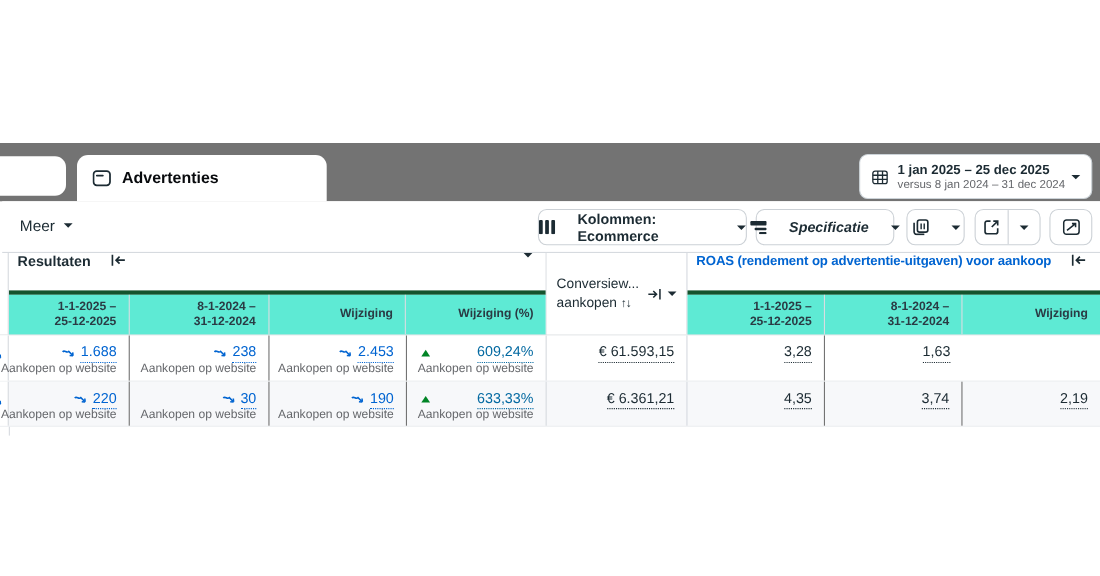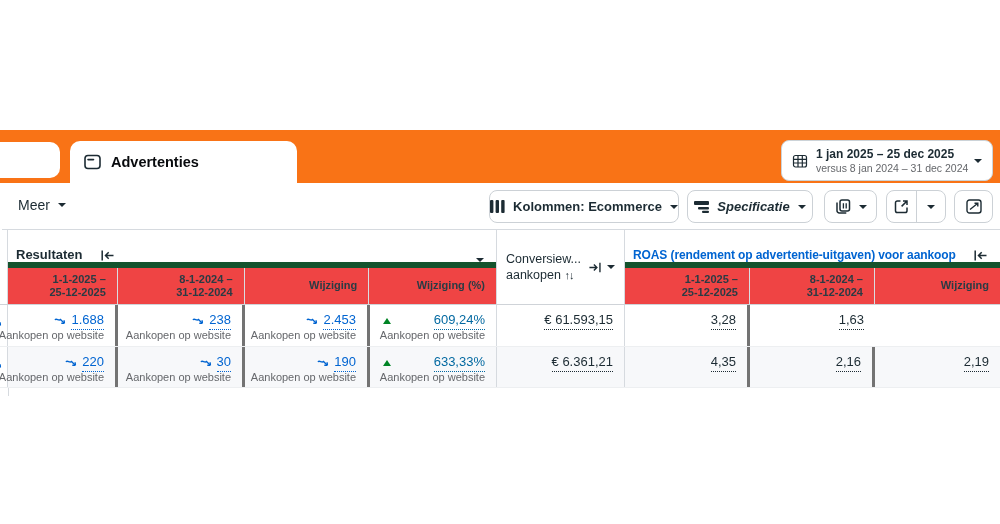--- a/index.html
+++ b/index.html
@@ -7,76 +7,76 @@
   body {
     background:#ffffff;
     font-family:"Liberation Sans","DejaVu Sans",sans-serif;
     color:#1c2b33;
     position:relative;
     overflow:hidden;
   }
   svg { display:block; }
 
   
-  .tabbar { position:absolute; top:130px; left:0; width:1000px; height:53px; background:#f97316; }
+  .tabbar { position:absolute; top:130px; left:0; width:1000px; height:53px; background:#737373; }
   .tab-partial { position:absolute; left:-26px; top:12px; width:86px; height:36px; background:#ffffff; border-radius:10px; }
   .tab-active { position:absolute; left:70px; top:11px; width:227px; height:42px; background:#ffffff;
     border-radius:10px 10px 0 0; display:flex; align-items:center; padding:0 14px; gap:10px; }
   .tab-label { font-size:14.5px; font-weight:bold; color:#080a0d; }
   .datebox { position:absolute; left:781px; top:10px; width:212px; height:41px; background:#ffffff;
     border:1px solid #ccd3d8; border-radius:8px; display:flex; align-items:center; padding:0 10px 0 10px; gap:8px; }
   .datebox .texts { flex:1; min-width:0; }
   .date-primary { font-size:12px; font-weight:bold; line-height:15px; white-space:nowrap; }
   .date-secondary { font-size:10.5px; color:#65676b; line-height:13px; white-space:nowrap; }
 
   .caret { width:0; height:0; border-left:4px solid transparent; border-right:4px solid transparent;
     border-top:4.5px solid #1c2b33; flex:none; }
 
   
   .toolbar { position:absolute; top:183px; left:2px; width:1000px; height:47px; background:#ffffff; border-bottom:1px solid #d6dadf; }
   .meer { position:absolute; left:16px; top:14px; display:flex; align-items:center; gap:8px;
     font-size:14px; font-weight:500; cursor:pointer; }
   .btn { position:absolute; top:7px; height:33px; border:1px solid #ccd1d6; border-radius:8px; background:#ffffff;
-    display:flex; align-items:center; justify-content:center; gap:8px; font-size:13px; font-weight:600; color:#1c2b33; cursor:pointer; }
+    display:flex; align-items:center; justify-content:center; gap:20px; font-size:13px; font-weight:600; color:#1c2b33; cursor:pointer; }
   .btn-kolommen { left:487px; width:190px; }
   .btn-spec { left:685px; width:126px;font-style:italic; }
   .btn-dup { left:822px; width:53px; }
   .btn-export { left:884px; width:60px; gap:0; padding:0; }
   .btn-export .half { flex:1; height:100%; display:flex; align-items:center; justify-content:center; }
   .btn-export .half + .half { border-left:1px solid #ccd1d6; }
   .btn-chart { left:952px; width:39px; }
 
   
   .table { position:absolute; top:230px; left:0; width:1000px; }
   .hdr { display:flex; height:75px; border-bottom:1px solid #cfd3d8; background:#ffffff; }
   .sliver { width:8px; flex:none; border-right:1px solid #d6dadf; background:#ffffff; position:relative; overflow:hidden; }
   .grp-res { width:489px; flex:none; border-right:1px solid #d6dadf; display:flex; flex-direction:column; }
   .grp-roas { width:375px; flex:none; display:flex; flex-direction:column; }
-  .grp-title { height:38px; flex:none; display:flex; align-items:flex-end; border-bottom:6px solid #14532d; padding:0 10px 0 8px; }
+  .grp-title { height:38px; flex:none; display:flex; align-items:flex-start; border-bottom:4px solid #14532d; padding:0 10px 0 8px; }
   .grp-title.res .title { font-size:13px; font-weight:bold; }
   .grp-title.roas { justify-content:space-between; padding:0 12px 0 8px; }
   .grp-title.roas .title { font-size:12px; font-weight:bold; color:#0064d1; white-space:nowrap; letter-spacing:-0.1px; }
   .pin { flex:none; }
   .grp-title.res .pin { margin-left:18px; }
   .grp-title.res .caret { margin-left:auto; margin-right:2px; }
-  .subrow { flex:1; display:flex; background:#ef4444; }
+  .subrow { flex:1; display:flex; background:#5eead4; }
   .sub { display:flex; flex-direction:column; justify-content:center; align-items:flex-end;
     padding-right:11px; font-size:11px; font-weight:bold; line-height:13.5px; border-right:1px solid #d9dde1; color:#2a3b44; }
   .w0{width:110px;} .w1{width:127px;} .w2{width:125px;} .w3{width:127px; border-right:none;}
   .w4{width:125px;} .w5{width:125px;} .w6{width:125px; border-right:none;}
   .col-conv { width:128px; flex:none; border-right:1px solid #d6dadf; background:#ffffff;
     display:flex; align-items:center; padding:0 5px 0 9px; gap:5px; }
   .conv-lines { font-size:12.5px; font-weight:normal; line-height:16.5px; white-space:nowrap; }
   .sort-glyph { font-size:11px; letter-spacing:-1px; }
   .conv-icons { display:flex; align-items:center; gap:5px; margin-left:2px; }
 
   .trow { display:flex; height:41px; background:#ffffff; }
   .trow.alt { height:42px; background:#f7f8fa; border-top:1px solid #edeff1; border-bottom:1px solid #edeff1; }
   .trow .sliver { background:#ffffff; }
-  .cell { flex:none; border-right:3px solid #737373; padding:7px 11px 0 2px; position:relative; }
+  .cell { flex:none; border-right:1px solid #737373; padding:7px 11px 0 2px; position:relative; }
   .cell.last { border-right:none; }
   .cell.grpend { border-right:1px solid #d6dadf; }
   .val { font-size:13px; line-height:16px; display:flex; justify-content:flex-end; align-items:center; gap:4px; }
   .val .num { border-bottom:1px dotted currentColor; padding-bottom:1px; cursor:pointer; }
   .blue { color:#0064d1; }
   .green { color:#0369a1;gap:43px; }
   .dark { color:#1c2b33; }
   .lbl { position:absolute; right:11px; top:24px; font-size:11px; color:#65676b; line-height:13px; white-space:nowrap; }
   .tri-up { width:0; height:0; border-left:4px solid transparent; border-right:4px solid transparent;
     border-bottom:6px solid #008425; margin-bottom:1px; flex:none; }
@@ -361,21 +361,21 @@
           <span class="num">€ 6.361,21</span>
         </div>
     </div>
     <div class="cell w4">
       <div class="val dark">
           <span class="num">4,35</span>
         </div>
     </div>
     <div class="cell w5">
       <div class="val dark">
-          <span class="num">2,16</span>
+          <span class="num">3,74</span>
         </div>
     </div>
     <div class="cell w6 last">
       <div class="val dark">
           <span class="num">2,19</span>
         </div>
     </div>
   </div>
 </div>
 

